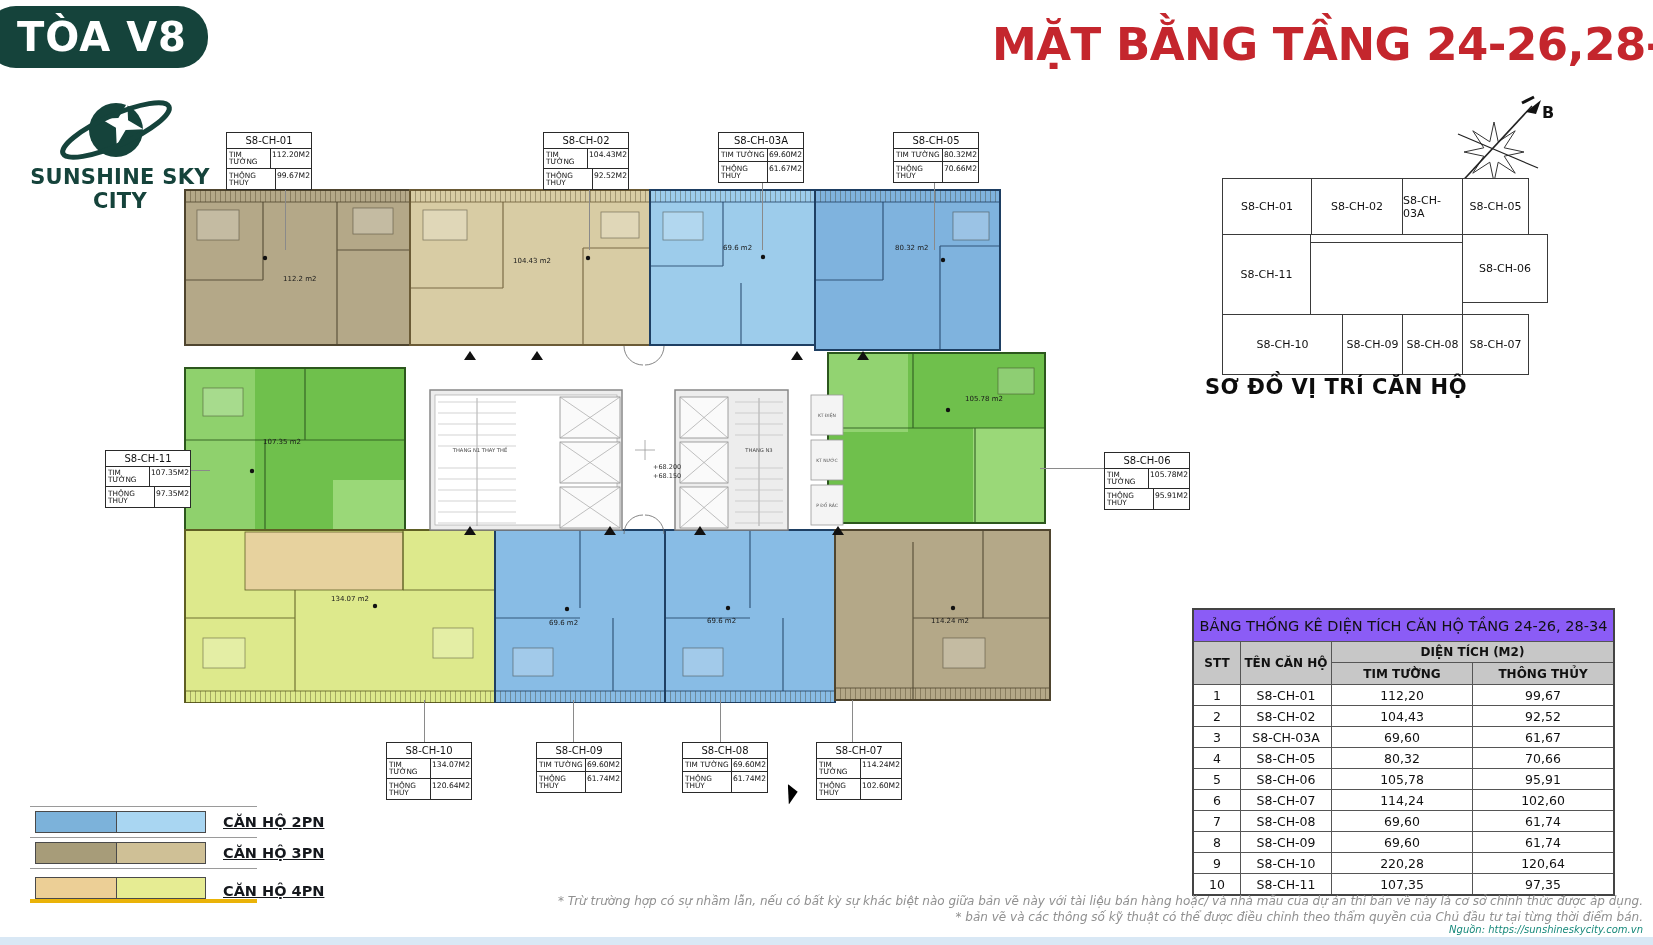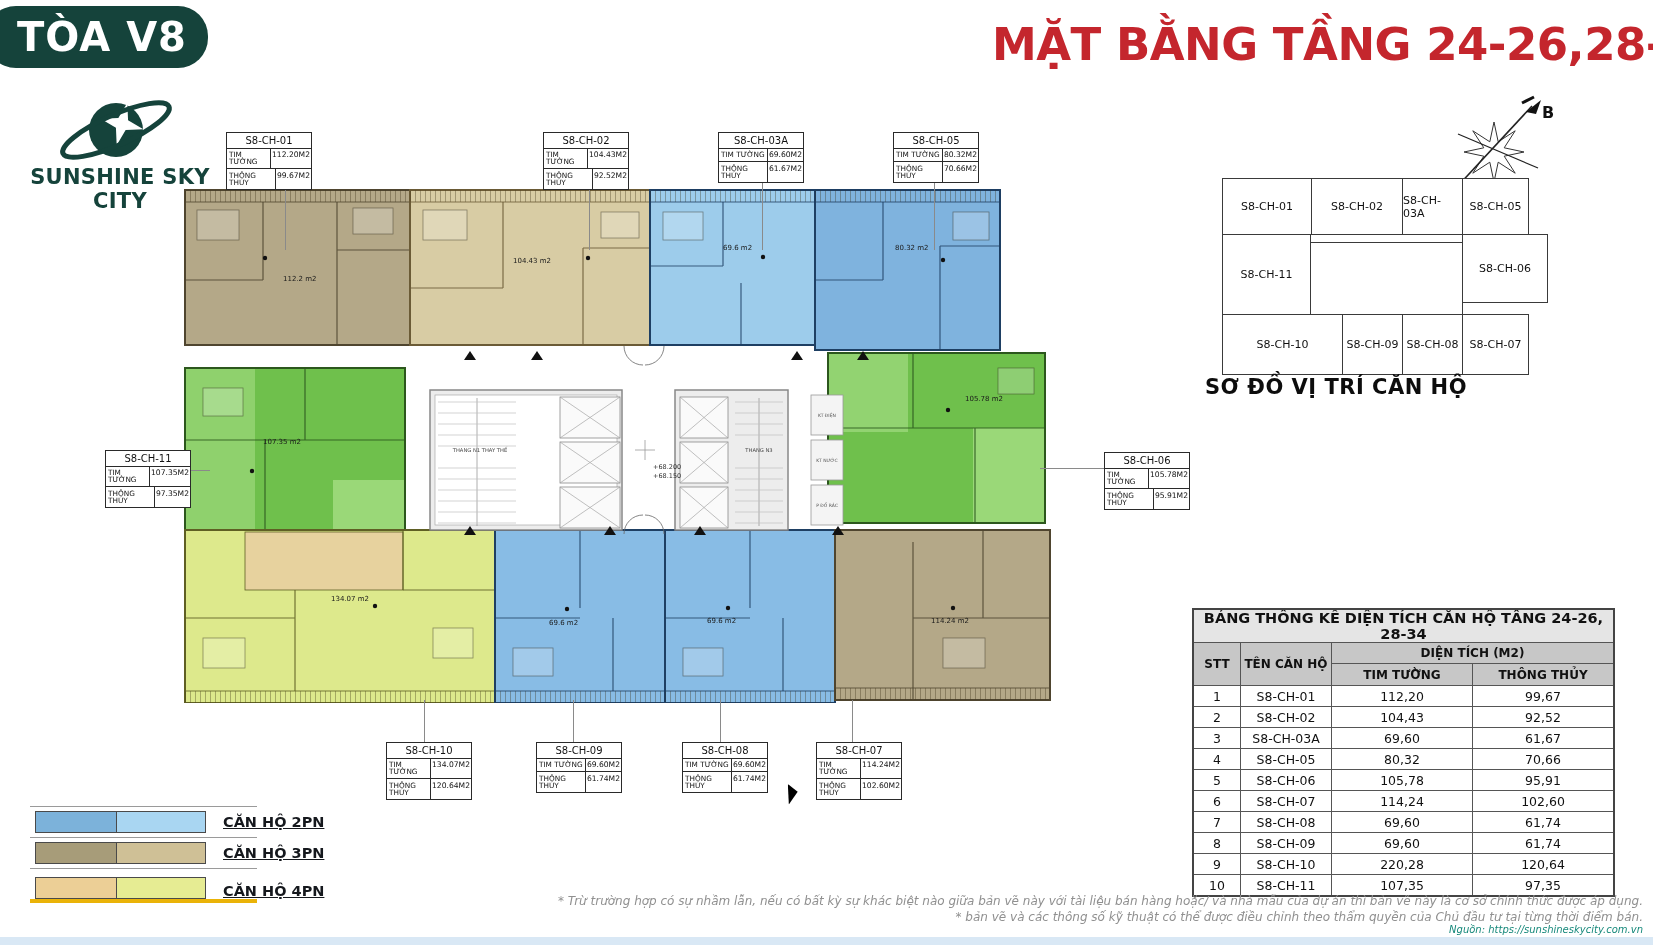--- a/index.html
+++ b/index.html
@@ -31,21 +31,21 @@
   .locdia .cell{position:absolute;box-sizing:border-box;border:1px solid #3a3a3a;background:#fff;
                 display:flex;align-items:center;justify-content:center;font-size:11px;color:#111;}
   .locdia .void{position:absolute;box-sizing:border-box;border:1px solid #3a3a3a;background:#fff;}
   .locdia-title{position:absolute;left:1205px;top:375px;width:360px;text-align:left;
                 font-size:21px;font-weight:bold;color:#0d0d0d;letter-spacing:.5px;}
 
   
   .atable{position:absolute;left:1192px;top:608px;border-collapse:collapse;table-layout:fixed;
           border:2px solid #444;font-size:12.5px;}
   .atable th,.atable td{border:1px solid #555;padding:0;text-align:center;overflow:hidden;}
-  .atable .title{background:#e5e5e5;font-size:14.5px;font-weight:bold;height:31px;}
+  .atable .title{background:#8b5cf6;font-size:14.5px;font-weight:normal;height:31px;}
   .atable th{background:#c7c7c7;font-weight:bold;font-size:12px;}
   .atable .h-area{height:20px;}
   .atable .h-sub{height:21px;}
   .atable td{height:20px;background:#fff;}
 
   
   .legend{position:absolute;left:30px;top:806px;width:227px;}
   .legend-item{display:flex;align-items:center;height:30px;border-top:1px solid #9a9a9a;}
   .legend-item:last-child{border-bottom:4px solid #eab308;align-items:flex-end;}
   .legend-swatch{display:flex;width:170px;height:20px;border:1px solid #4a4a4a;margin-left:5px;}

